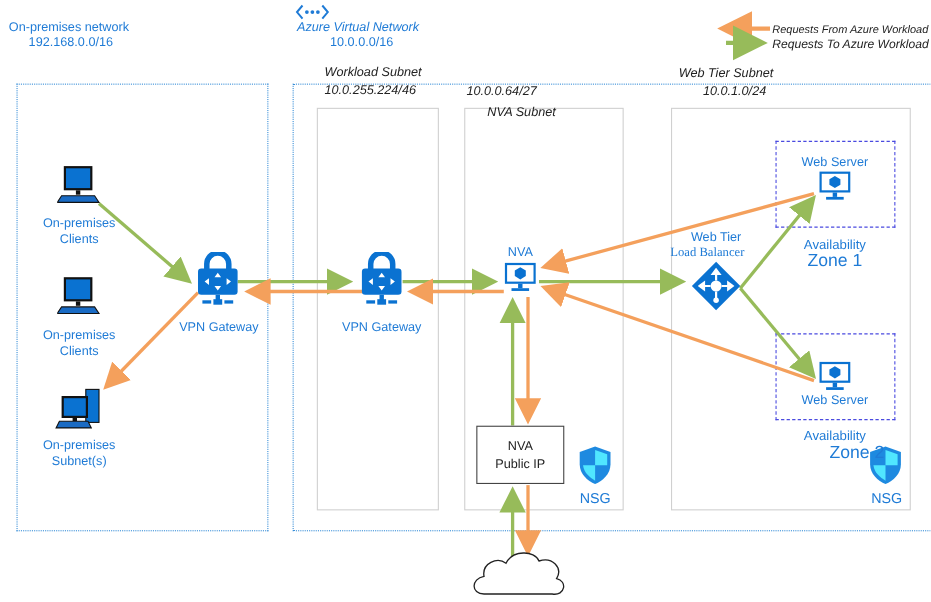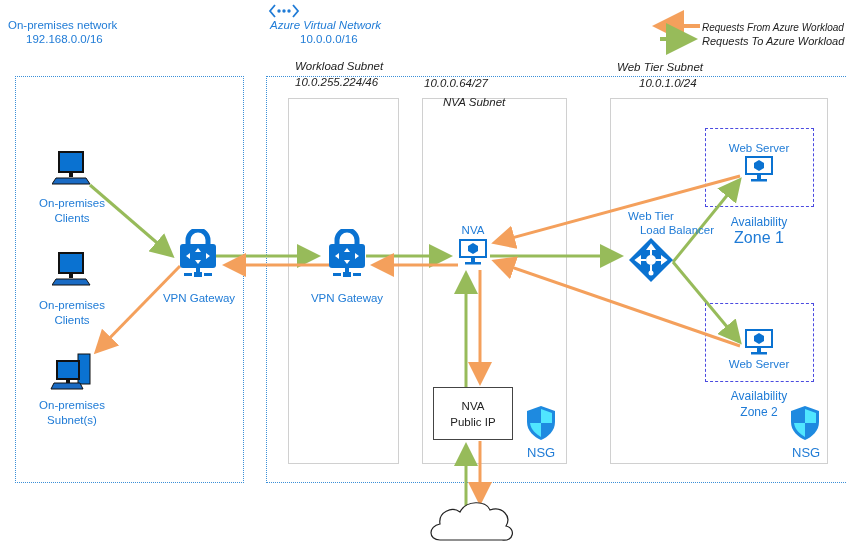--- a/index.html
+++ b/index.html
@@ -164,21 +164,21 @@
 <div class="lbl blue" style="left:527px;top:446px;font-size:13px;">NSG</div>
 
 <svg class="ico" style="left:790px;top:405px;" width="30" height="36" viewBox="0 0 30 36">
   <path d="M15 1 L29 6 V17 C29 26 22 32 15 35 C8 32 1 26 1 17 V6 Z" fill="#1e8ae0"></path>
   <path d="M15 4 L26 8 V18 H15 Z" fill="#50e6ff"></path>
   <path d="M15 18 H4 C5 25 10 29 15 32 Z" fill="#50e6ff"></path>
 </svg>
 <div class="lbl blue" style="left:792px;top:446px;font-size:13px;">NSG</div>
 
 <div class="lbl blue center" style="left:651px;top:209px;">Web Tier</div>
-<div class="lbl blue center" style="left:677px;top:223px;">Load Balancer</div>
+<div class="lbl blue center" style="left:643px;top:223px;font-family:Liberation Serif, serif;">Load Balancer</div>
 <svg class="ico" style="left:628px;top:237px;" width="46" height="46" viewBox="0 0 46 46">
   <path d="M23 1 L45 23 L23 45 L1 23 Z" fill="#0a72d1"></path>
   <circle cx="23" cy="23" r="5" fill="#fff"></circle>
   <path d="M23 8 L20 12 H26 Z M23 12 V18 M8 23 L12 20 V26 Z M12 23 H18 M38 23 L34 20 V26 Z M34 23 H28 M23 28 V34" stroke="#fff" stroke-width="2" fill="#fff"></path>
   <circle cx="23" cy="36" r="2.5" fill="#fff"></circle>
 </svg>
 
 <div class="lbl blue center" style="left:759px;top:141px;">Web Server</div>
 <svg class="ico" style="left:744px;top:155px;" width="30" height="28" viewBox="0 0 30 28">
   <rect x="1" y="1" width="28" height="19" fill="#0a72d1"></rect>
@@ -192,13 +192,13 @@
 
 <svg class="ico" style="left:744px;top:328px;" width="30" height="28" viewBox="0 0 30 28">
   <rect x="1" y="1" width="28" height="19" fill="#0a72d1"></rect>
     <rect x="3" y="3" width="24" height="15" fill="#fff"></rect>
   <path d="M15 5 L20 8 L20 13 L15 16 L10 13 L10 8 Z" fill="#0a72d1"></path>
   <rect x="13" y="20" width="4" height="4" fill="#0a72d1"></rect>
     <rect x="7" y="24" width="16" height="2.5" fill="#0a72d1"></rect>
 </svg>
 <div class="lbl blue center" style="left:759px;top:357px;">Web Server</div>
 <div class="lbl blue center" style="left:759px;top:389px;font-size:12px;">Availability</div>
-<div class="lbl blue center" style="left:759px;top:405px;font-size:12px;">Zone 2</div>
+<div class="lbl blue center" style="left:779px;top:405px;font-size:16px;">Zone 2</div>
 
 </body></html>

